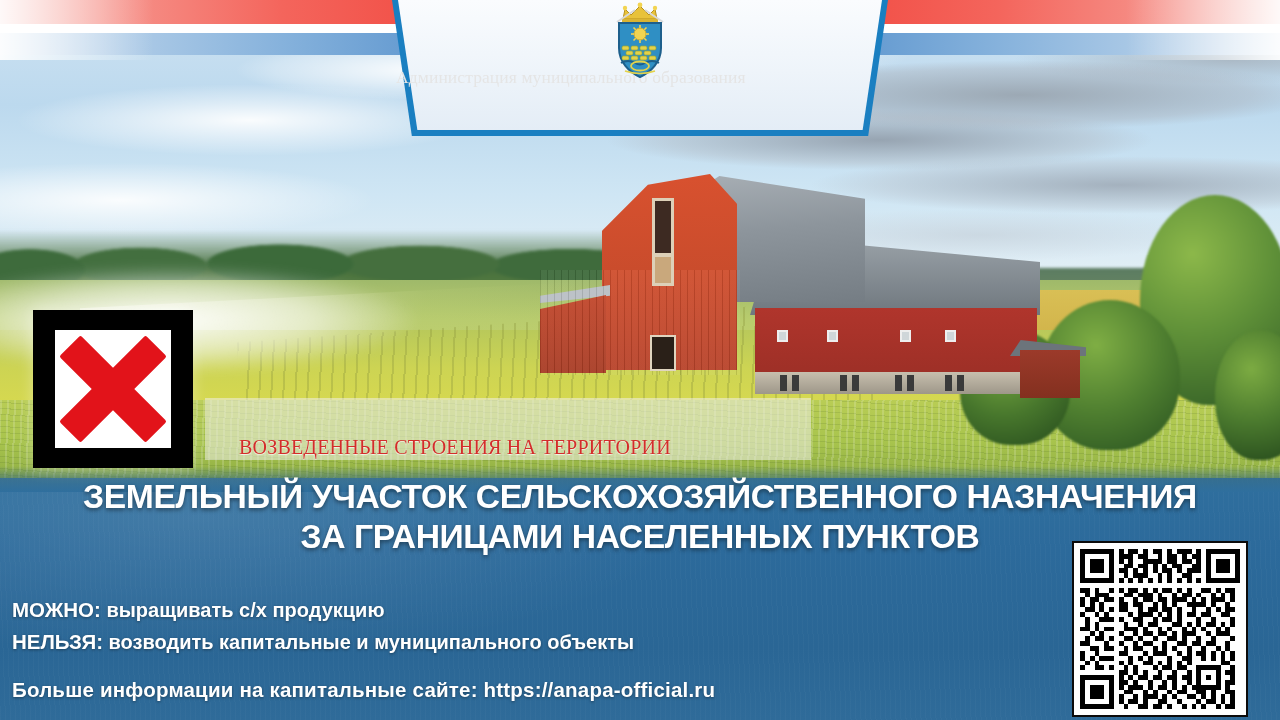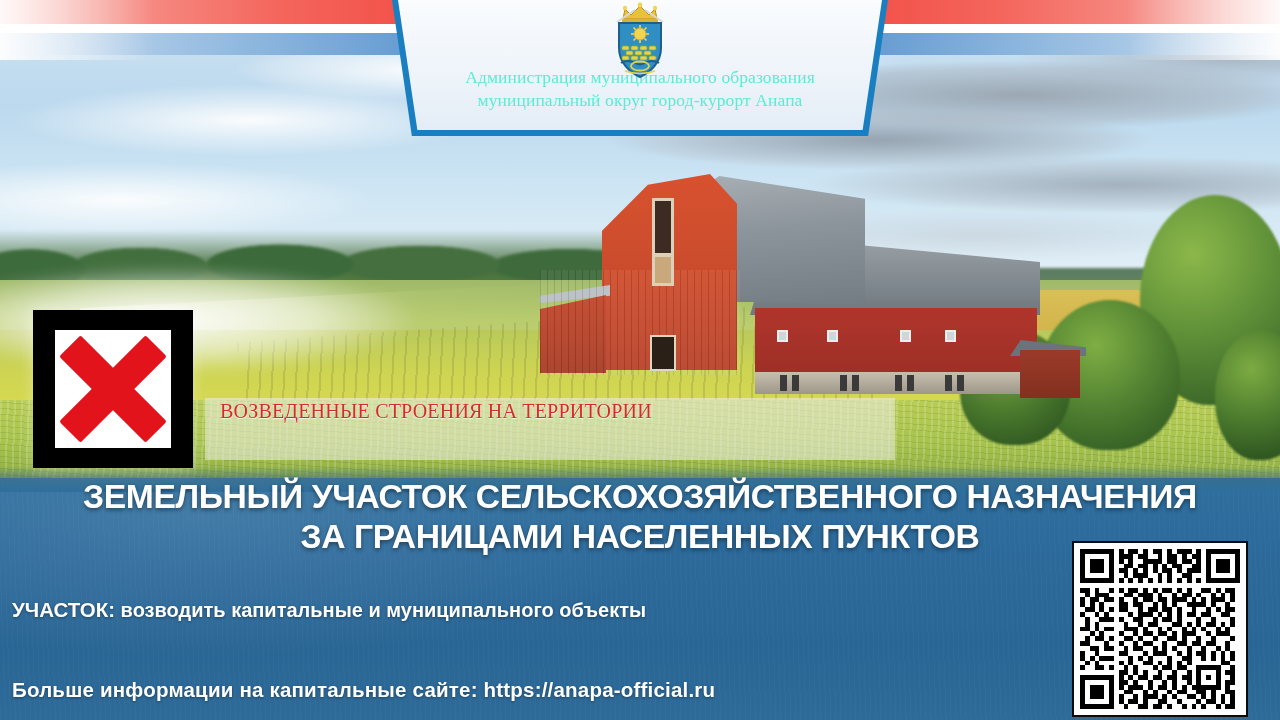--- a/index.html
+++ b/index.html
@@ -187,23 +187,23 @@
     z-index:0;
   }
   .banner-inner{
     position:absolute; left:398px; top:0; width:484px; height:130px;
     background:linear-gradient(to bottom,#fafcfe 0%, #eef4fa 55%, #e4edf6 100%);
     clip-path:polygon(0% 0%, 100% 0%, 96% 100%, 4% 100%);
     z-index:1;
   }
   .banner-text{
     position:absolute; left:396px; top:66px; width:488px; z-index:3;
-    text-align:center;
+    text-align:left;
     font-family:"Liberation Serif", serif;
-    font-size:17.5px; color:#5eead4; line-height:1.33;
+    font-size:17.5px; color:#e5e5e5; line-height:1.33;
     letter-spacing:.1px;
   }
 
   
   .coa{ position:absolute; left:595px; top:2px; width:90px; height:78px; z-index:4; }
 
   
   .xsign{
     position:absolute; left:33px; top:310px; width:160px; height:158px;
     background:#000; z-index:6; box-shadow:0 0 14px rgba(255,255,255,.35);
@@ -213,24 +213,24 @@
   }
   .xsign .bar{
     position:absolute; left:50%; top:50%; width:122px; height:30px;
     background:#e2131a; border-radius:2px;
   }
   .xsign .bar.a{ transform:translate(-50%,-50%) rotate(45deg); }
   .xsign .bar.b{ transform:translate(-50%,-50%) rotate(-45deg); }
 
   
   .warnband{
-    position:absolute; left:205px; top:398px; width:690px; height:62px; z-index:5;
+    position:absolute; left:205px; top:398px; width:606px; height:62px; z-index:5;
     background:rgba(238,238,232,.55);
-    display:flex; flex-direction:column; justify-content:space-between;
-    padding-left:15px;
+    display:flex; flex-direction:column; justify-content:flex-end;
+    padding-left:34px;
   }
   .warnband div{
     font-family:"Liberation Serif", serif;
     font-size:20px; color:#d32d2a; line-height:1.32;
     letter-spacing:.2px;
     text-shadow:0 1px 1px rgba(255,255,255,.8);
   }
 
   
   .bluepanel{
@@ -389,21 +389,20 @@
       </g>
 
       <path d="M26 61 Q33 57 40 61 Q45 64 50 61 Q57 57 64 61" fill="none" stroke="#1d5f8c" stroke-width="2"></path>
       <ellipse cx="45" cy="64" rx="9" ry="4.5" fill="none" stroke="#e3d24a" stroke-width="1.8"></ellipse>
       <path d="M30 69 Q45 74 60 69" fill="none" stroke="#e3d24a" stroke-width="1.6"></path>
     </svg>
   </div>
 
   <div class="banner-text">
     <div>Администрация муниципального образования</div>
-    <div>муниципальный округ город-курорт Анапа</div>
   </div>
 
   <div class="xsign">
     <div class="inner"></div>
     <div class="bar a"></div>
     <div class="bar b"></div>
   </div>
 
   <div class="warnband">
     <div>ВОЗВЕДЕННЫЕ СТРОЕНИЯ НА ТЕРРИТОРИИ</div>
@@ -412,21 +411,25 @@
   <div class="blue-top-blend"></div>
   <div class="bluepanel"></div>
 
   <div class="headline">
     <div class="l1">ЗЕМЕЛЬНЫЙ УЧАСТОК СЕЛЬСКОХОЗЯЙСТВЕННОГО НАЗНАЧЕНИЯ</div>
     <div class="l2">ЗА ГРАНИЦАМИ НАСЕЛЕННЫХ ПУНКТОВ</div>
   </div>
 
   <div class="rules">
     <div>
-      <span class="k">УЧАСТОК:</span>
+      <span class="k">МОЖНО:</span>
+      <span class="v">выращивать с/х продукцию</span>
+    </div>
+    <div>
+      <span class="k">НЕЛЬЗЯ:</span>
       <span class="v">возводить капитальные и муниципального объекты</span>
     </div>
   </div>
 
   <div class="footer">Больше информации на капитальные сайте: https://anapa-official.ru</div>
 
   <div class="qr">
     <svg viewBox="0 0 33 33" shape-rendering="crispEdges" xmlns="http://www.w3.org/2000/svg">
       <rect width="33" height="33" fill="#fff"></rect>
       <g fill="#000">

